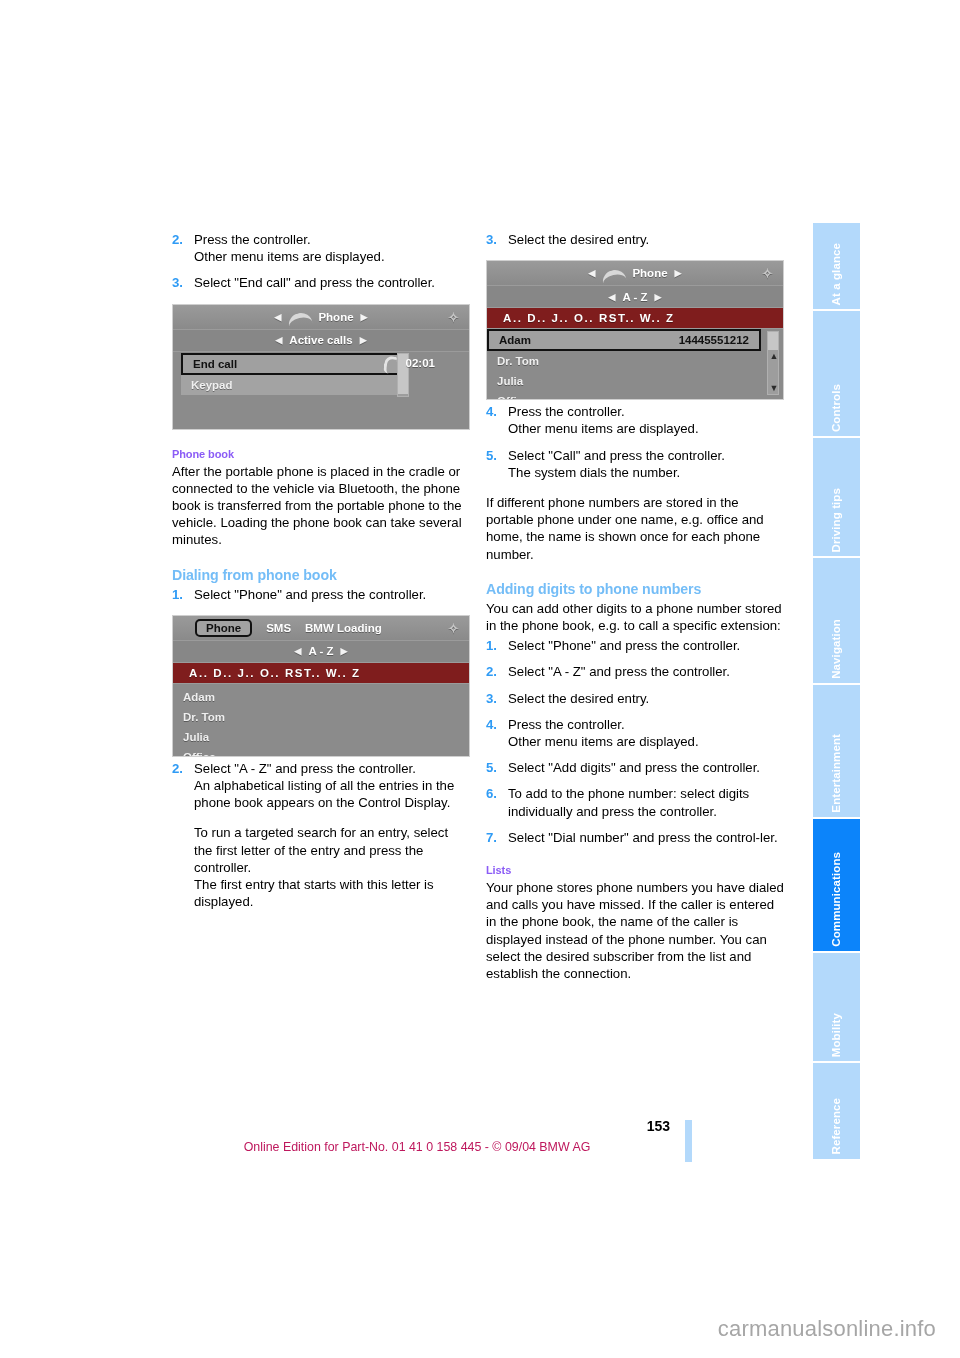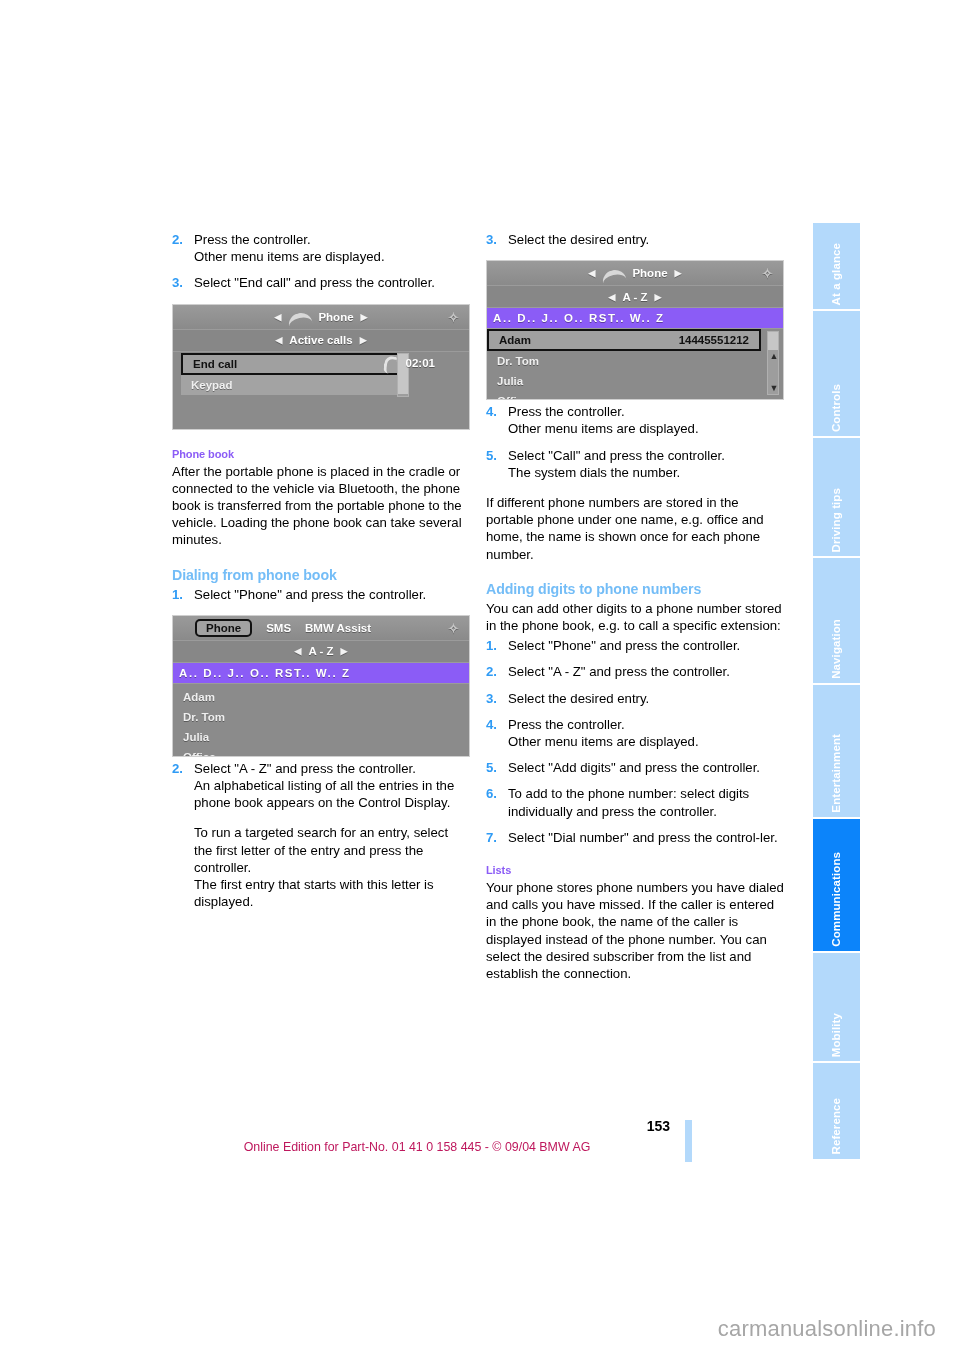--- a/index.html
+++ b/index.html
@@ -98,22 +98,22 @@
     border-bottom: 1px solid #9b9b9b;
     font-weight: bold;
     text-shadow: 0 1px 0 rgba(0,0,0,.35);
   }
   .id-row.head {
     background: linear-gradient(#9a9a9a,#8a8a8a);
     height: 25px;
   }
   .id-row.sub { background: #878787; height: 22px; }
   .id-row.letters {
-    background: #8b5cf6; justify-content: flex-start;
-    padding-left: 6px; letter-spacing: 1.6px; height: 21px;
+    background: #7f1d1d; justify-content: flex-start;
+    padding-left: 16px; letter-spacing: 1.6px; height: 21px;
   }
   .arrow-l, .arrow-r { font-size: 9px; margin: 0 7px; opacity:.9; }
   .handset {
     display:inline-block; width:24px; height:11px; margin-right:6px;
     position: relative;
   }
   .handset::before{
     content:""; position:absolute; left:0; top:2px; width:24px; height:11px;
     border-top: 5px solid #d8d8d8;
     border-radius: 14px 14px 0 0;
@@ -282,21 +282,21 @@
       <li>
         <span class="num">1.</span>
         <span class="ln">Select "Phone" and press the controller.</span>
       </li>
     </ol>
 
     <div class="idrive" style="height:142px">
       <div class="id-row head tabs-row">
         <span class="tab-chip">Phone</span>
         <span class="t">SMS</span>
-        <span class="t">BMW Assist</span>
+        <span class="t">BMW Loading</span>
         <span class="pad-icon">✧</span>
       </div>
       <div class="id-row sub">
         <span class="arrow-l">◀</span>
         <span>A - Z</span>
         <span class="arrow-r">▶</span>
       </div>
       <div class="id-row letters">
         <span>A..  D..  J..  O..  RST..  W.. Z</span>
       </div>

